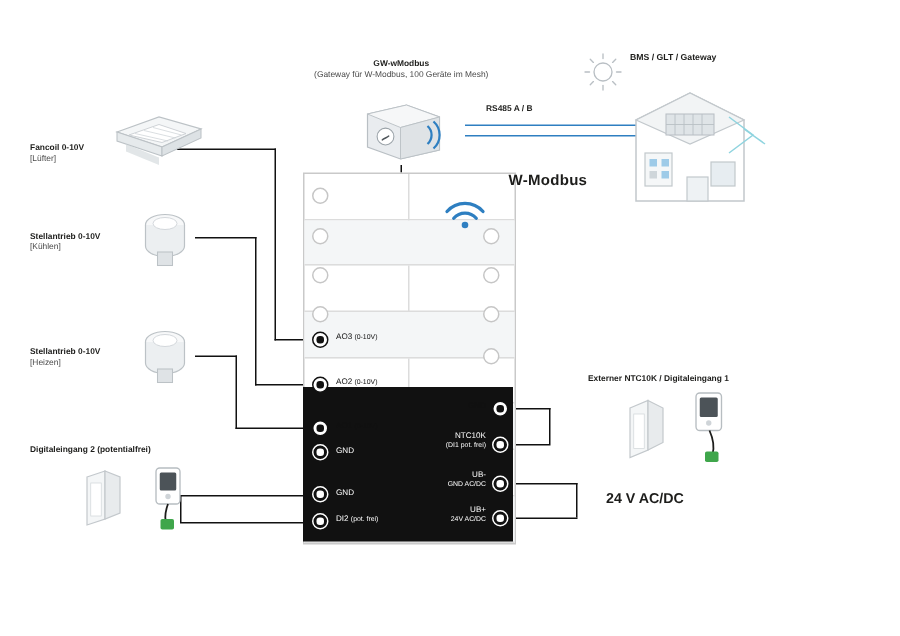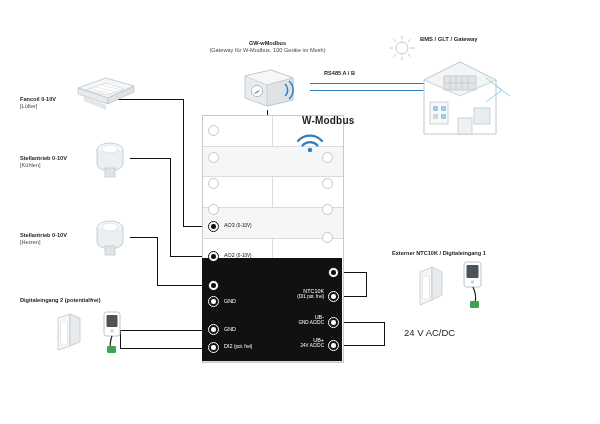--- a/index.html
+++ b/index.html
@@ -25,23 +25,23 @@
   .term{position:absolute;width:11px;height:11px;border-radius:50%;border:1.4px solid #111;background:#fff;box-sizing:border-box;}
   .term.filled::after{content:"";position:absolute;left:2.4px;top:2.4px;width:4.4px;height:4.4px;border-radius:50%;background:#111;}
   .term.empty{border-color:#c6c6c6;}
   .term.onblack{border-color:#fff;background:#111;}
   .term.onblack::after{content:"";position:absolute;left:2.4px;top:2.4px;width:4.4px;height:4.4px;border-radius:50%;background:#fff;}
   .tlab{position:absolute;font-size:5.4px;line-height:6.4px;color:#111;}
   .tlab.w{color:#fff;}
   .tlab .s{font-size:4.6px;}
   
   .dev{position:absolute;}
-  .titlewm{position:absolute;font-size:10px;font-weight:bold;color:#1d1d1b;letter-spacing:.2px;}
+  .titlewm{position:absolute;font-size:10px;font-weight:bold;color:#1d1d1b;letter-spacing:.2px;margin-left:37px;}
   .rs485{position:absolute;font-size:5.6px;font-weight:bold;color:#1d1d1b;}
-  .v24{position:absolute;font-size:9.5px;font-weight:normal;color:#1d1d1b;}
+  .v24{position:absolute;font-size:9.5px;font-weight:bold;color:#1d1d1b;}
   .bms{position:absolute;font-size:5.8px;font-weight:bold;color:#1d1d1b;}
   svg{display:block;overflow:visible;}
 </style>
 </head>
 <body>
 
 <div class="stage">
 
   <div class="wire h" style="left:118px;top:99px;width:66px;"></div>
   <div class="wire v" style="left:183px;top:99px;height:128px;"></div>

